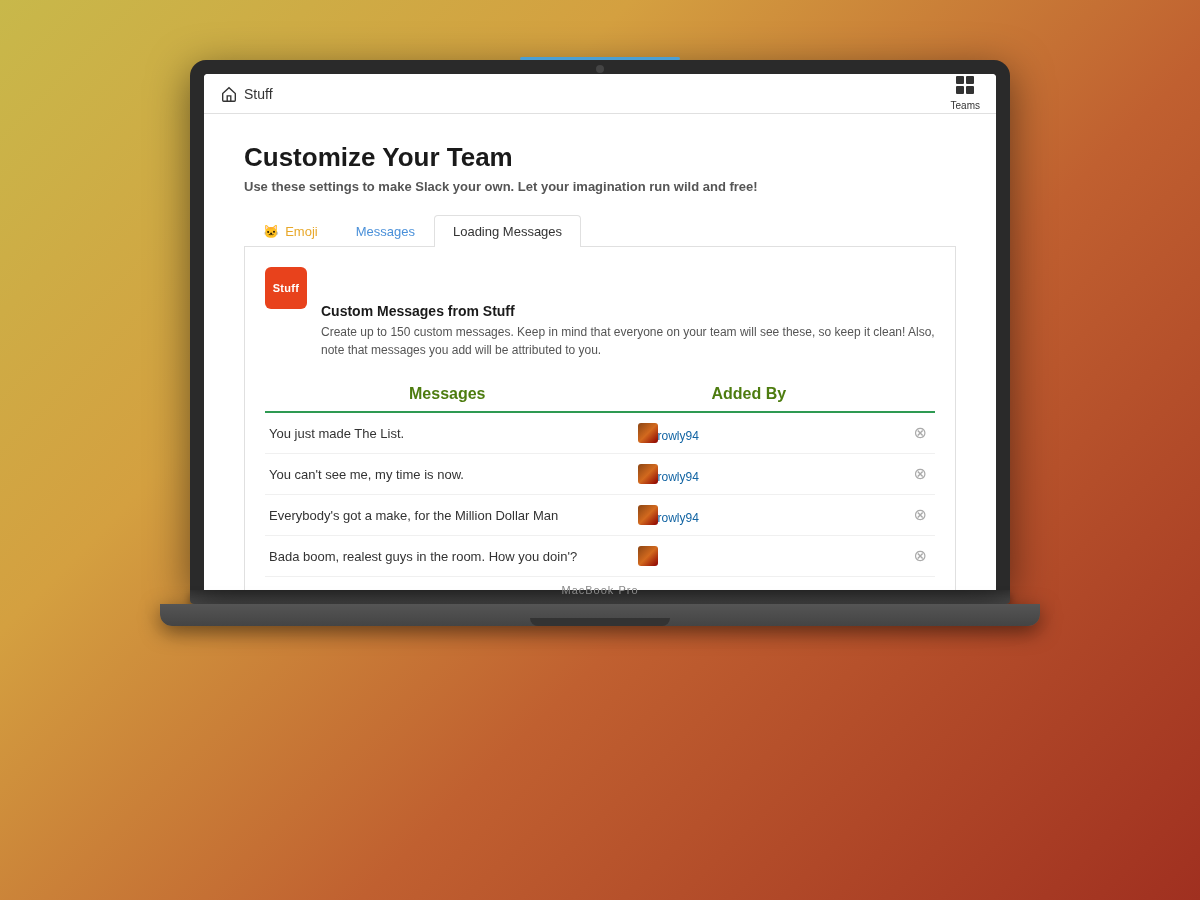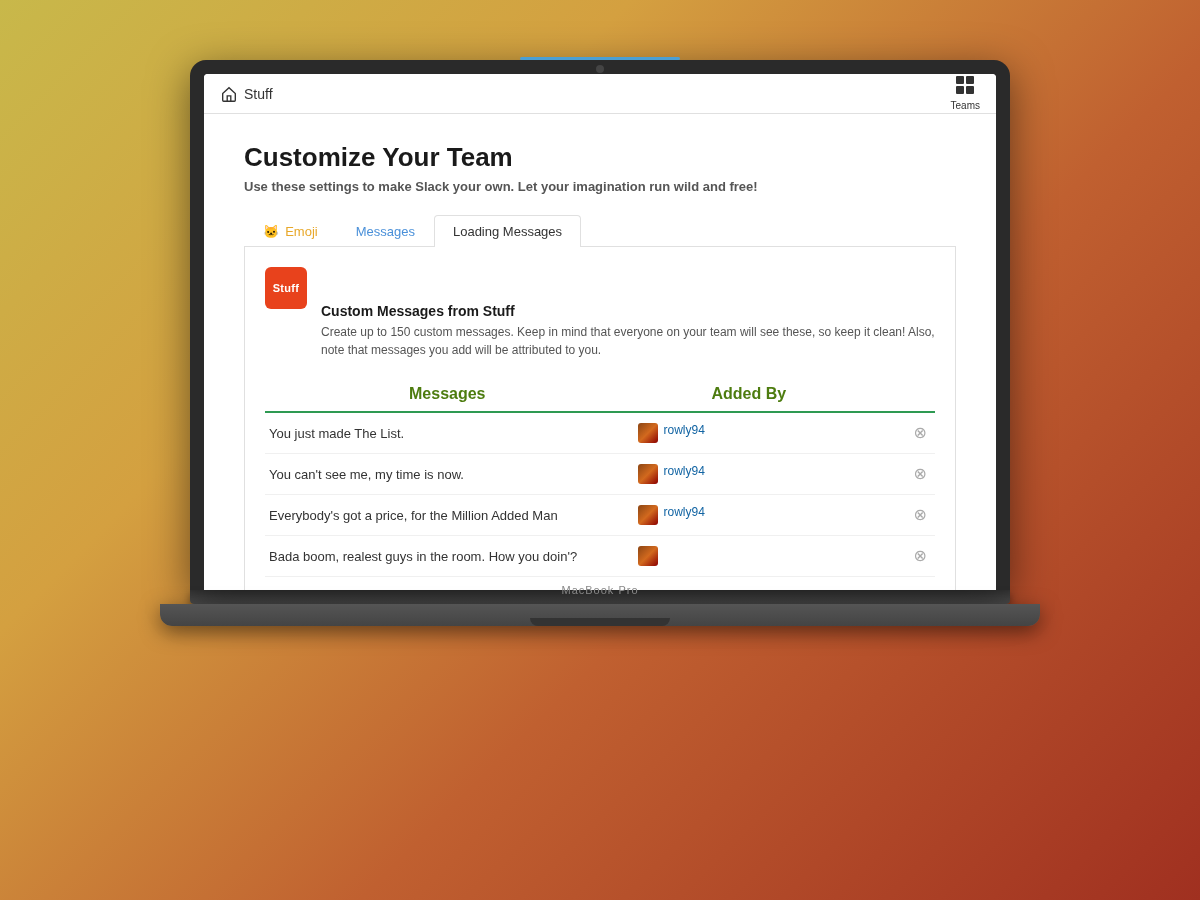--- a/index.html
+++ b/index.html
@@ -245,22 +245,21 @@
     .messages-table td {
       padding: 10px 8px 10px 4px;
       font-size: 13px;
       color: #333;
       border-bottom: 1px solid #f0f0f0;
       vertical-align: middle;
     }
 
     .added-by-cell {
       display: flex;
-      align-items: flex-start;
-      gap: 6px;
+      align-items: flex-end;
       white-space: nowrap;
     }
 
     .user-avatar {
       width: 20px;
       height: 20px;
       border-radius: 3px;
       background: #c06030;
       flex-shrink: 0;
       overflow: hidden;
@@ -431,21 +430,21 @@
                       <div class="added-by-cell">
                         <div class="user-avatar">
                           <div class="user-avatar-inner"></div>
                         </div>
                         <span class="user-link">rowly94</span>
                       </div>
                     </td>
                     <td class="col-action"><span class="remove-icon">⊗</span></td>
                   </tr>
                   <tr>
-                    <td>Everybody's got a price, for the Million Added Man</td>
+                    <td>Everybody's got a make, for the Million Dollar Man</td>
                     <td>
                       <div class="added-by-cell">
                         <div class="user-avatar">
                           <div class="user-avatar-inner"></div>
                         </div>
                         <span class="user-link">rowly94</span>
                       </div>
                     </td>
                     <td class="col-action"><span class="remove-icon">⊗</span></td>
                   </tr>

